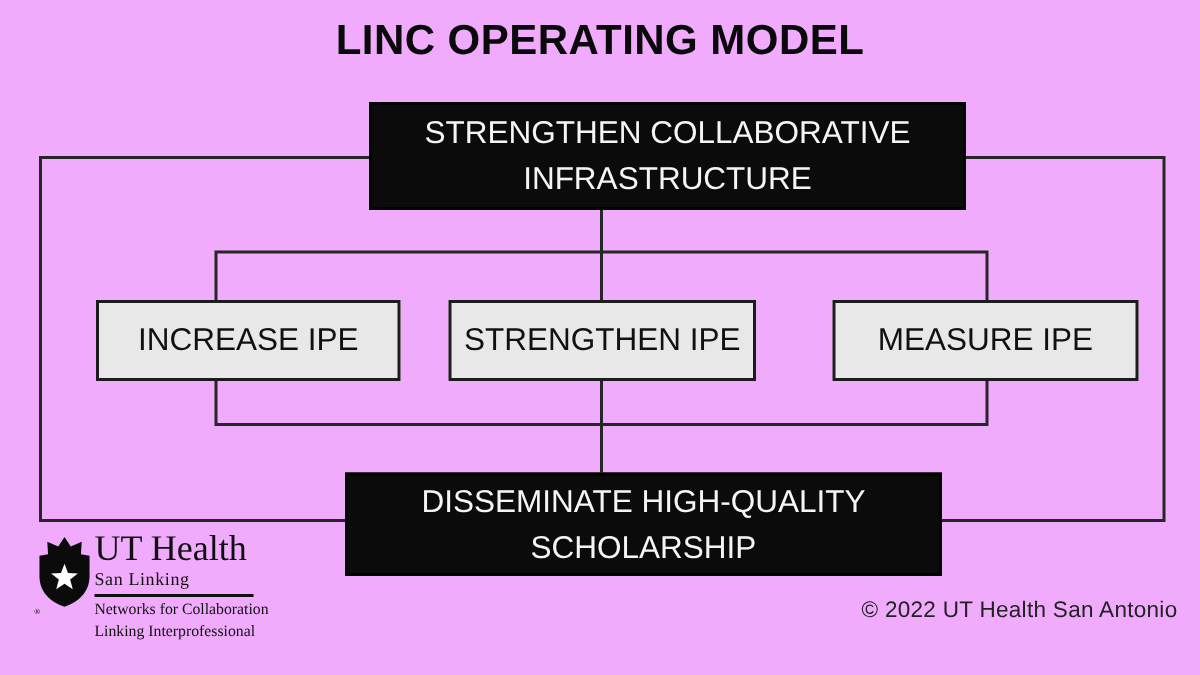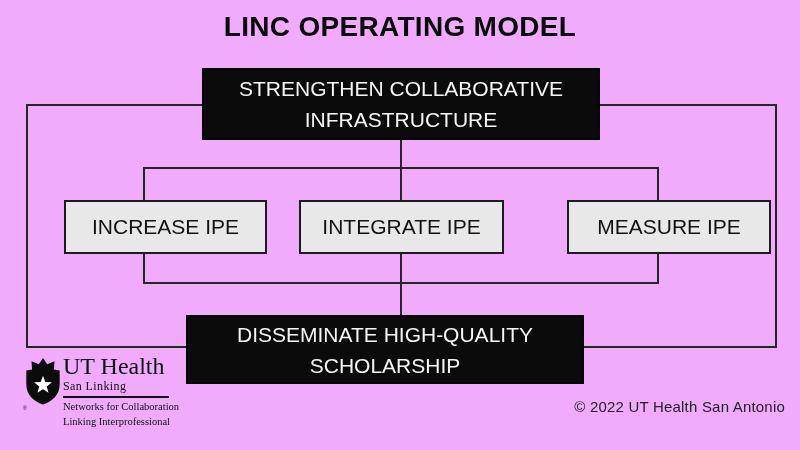--- a/index.html
+++ b/index.html
@@ -16,31 +16,31 @@
   .outer-loop{left:26px;top:104px;width:751px;height:244px;}
   .inner-loop{left:143px;top:167px;width:516px;height:117px;}
   .vline{position:absolute;left:400px;top:140px;width:2px;height:175px;background:#262626;}
   
   .nbox{
     position:absolute;box-sizing:border-box;display:flex;align-items:center;justify-content:center;
     text-align:center;
   }
   .black-box{
     background:#0b0b0b;border:2px solid #000;color:#f5f5f5;
-    font-size:21px;line-height:31px;padding:12px 12px;
+    font-size:21px;line-height:31px;padding:12px 12px;margin-left:44px;
   }
   .top-box{left:202px;top:68px;width:398px;height:72px;}
   .bottom-box{left:186px;top:315px;width:398px;height:69px;}
   .gray-box{
     background:#e8e8e8;border:2px solid #1c1c1c;color:#111;
     font-size:21px;top:200px;height:54px;
   }
   .gray-1{left:41px;width:203px;margin-left:23px;}
   .gray-2{left:299px;width:205px;}
-  .gray-3{left:555px;width:204px;margin-left:12px;}
+  .gray-3{left:555px;width:204px;}
   
   .logo{position:absolute;left:26px;top:354px;color:#101010;}
   .logo .shield{position:absolute;left:0;top:3px;}
   .logo .text-col{margin-left:37px;}
   .logo .org{font-family:"Liberation Serif",serif;font-size:24px;line-height:25px;}
   .logo .city{font-family:"Liberation Serif",serif;font-size:12px;line-height:13px;letter-spacing:.4px;margin-top:1px;}
   .logo .rule{width:106px;border-top:2px solid #101010;margin-top:3px;}
   .logo .tagline{font-family:"Liberation Serif",serif;font-size:10.5px;line-height:13px;margin-top:2px;}
   .reg-mark{position:absolute;left:-3px;top:48px;font-size:5px;}
   .copyright{
@@ -59,21 +59,21 @@
   <div class="vline"></div>
 
   <div class="nbox black-box top-box">
     <span>STRENGTHEN COLLABORATIVE INFRASTRUCTURE</span>
   </div>
 
   <div class="nbox gray-box gray-1">
     <span>INCREASE IPE</span>
   </div>
   <div class="nbox gray-box gray-2">
-    <span>INTEGRATE IPE</span>
+    <span>STRENGTHEN IPE</span>
   </div>
   <div class="nbox gray-box gray-3">
     <span>MEASURE IPE</span>
   </div>
 
   <div class="nbox black-box bottom-box">
     <span>DISSEMINATE HIGH-QUALITY SCHOLARSHIP</span>
   </div>
 
   <div class="logo">

